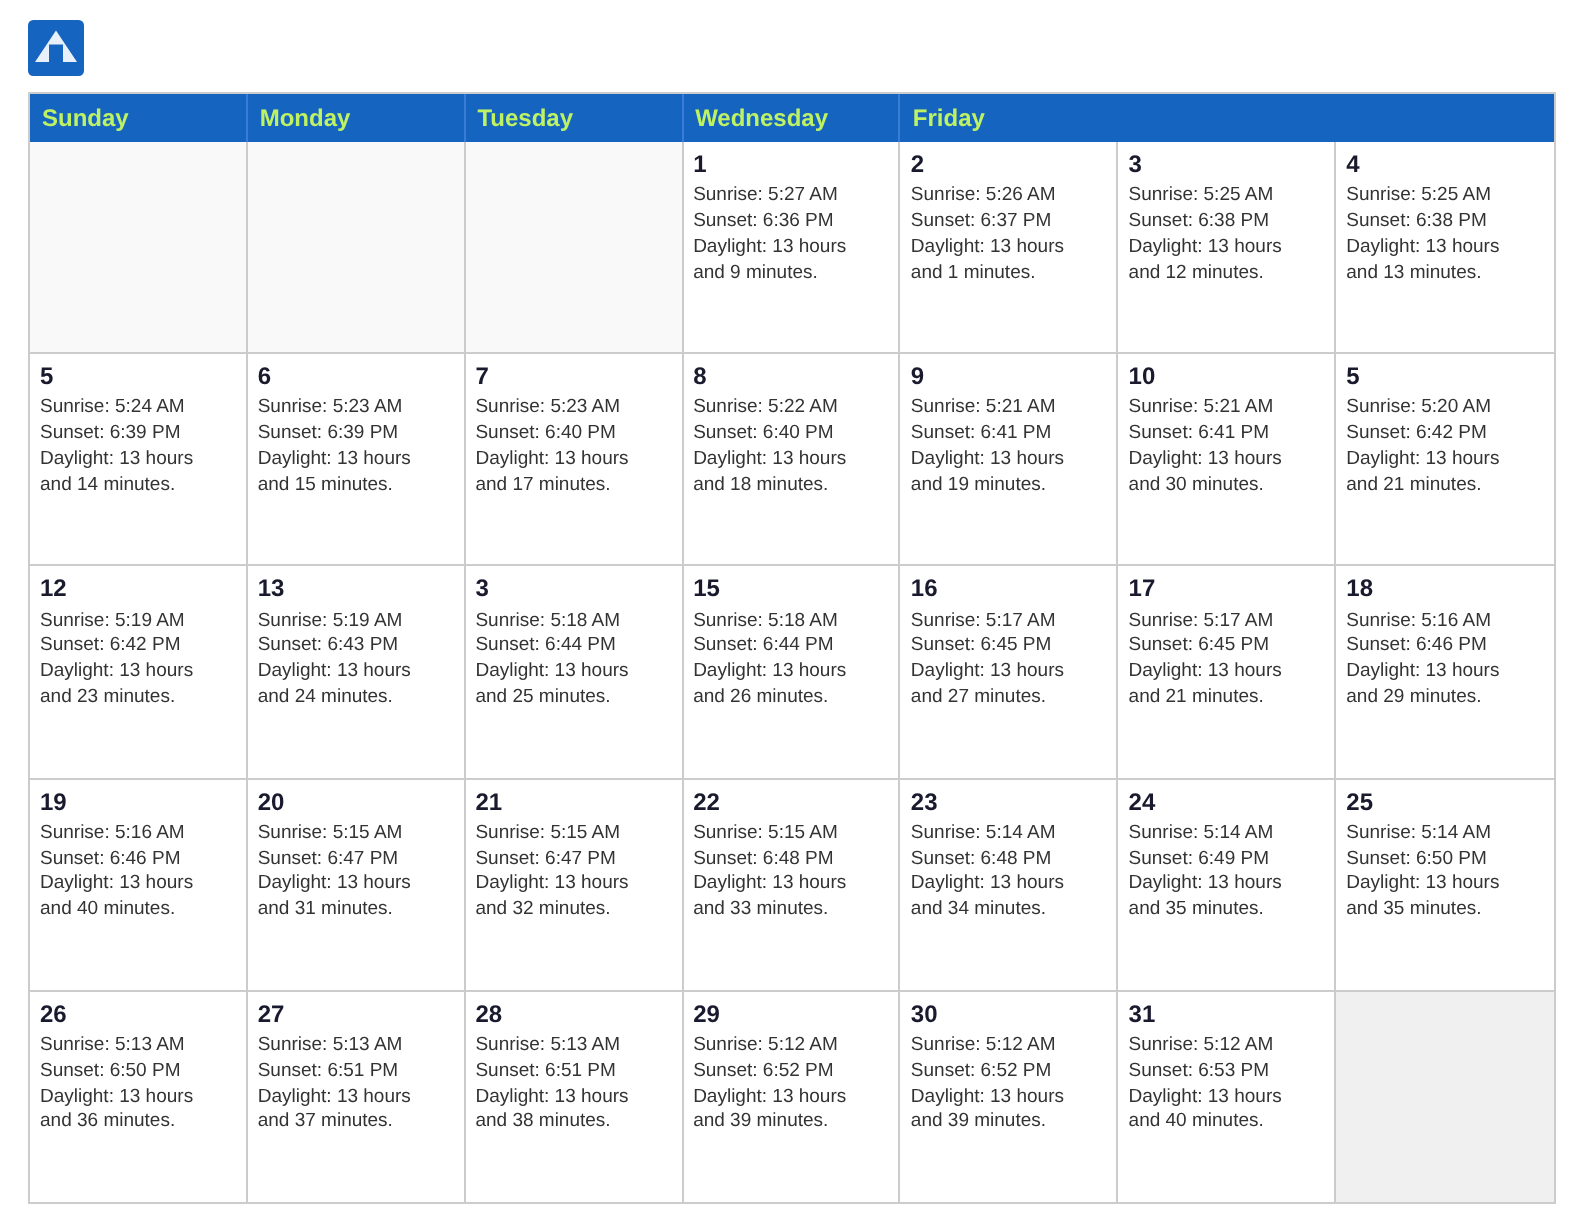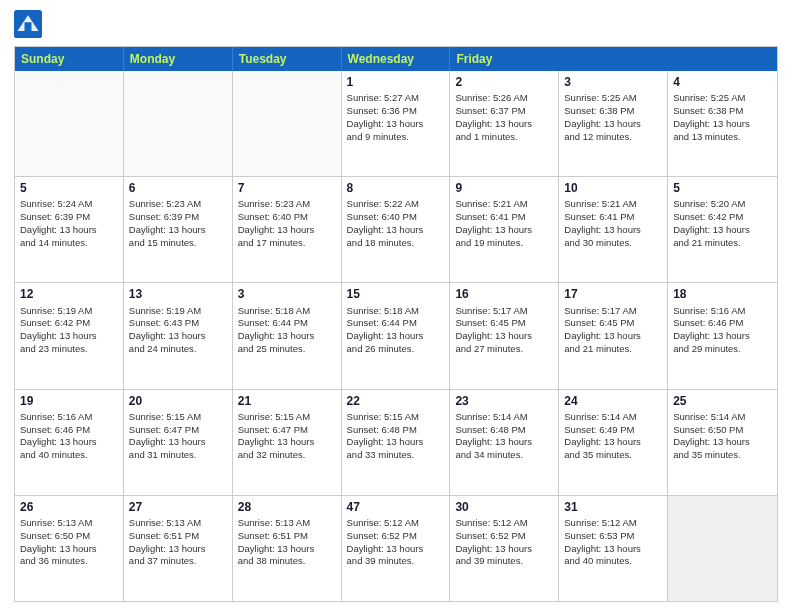--- a/index.html
+++ b/index.html
@@ -341,21 +341,21 @@
             <span class="cell-line">and 37 minutes.</span>
           </div>
           <div class="cal-cell">
             <div class="day-num">28</div>
             <span class="cell-line">Sunrise: 5:13 AM</span>
             <span class="cell-line">Sunset: 6:51 PM</span>
             <span class="cell-line">Daylight: 13 hours</span>
             <span class="cell-line">and 38 minutes.</span>
           </div>
           <div class="cal-cell">
-            <div class="day-num">47</div>
+            <div class="day-num">29</div>
             <span class="cell-line">Sunrise: 5:12 AM</span>
             <span class="cell-line">Sunset: 6:52 PM</span>
             <span class="cell-line">Daylight: 13 hours</span>
             <span class="cell-line">and 39 minutes.</span>
           </div>
           <div class="cal-cell">
             <div class="day-num">30</div>
             <span class="cell-line">Sunrise: 5:12 AM</span>
             <span class="cell-line">Sunset: 6:52 PM</span>
             <span class="cell-line">Daylight: 13 hours</span>

